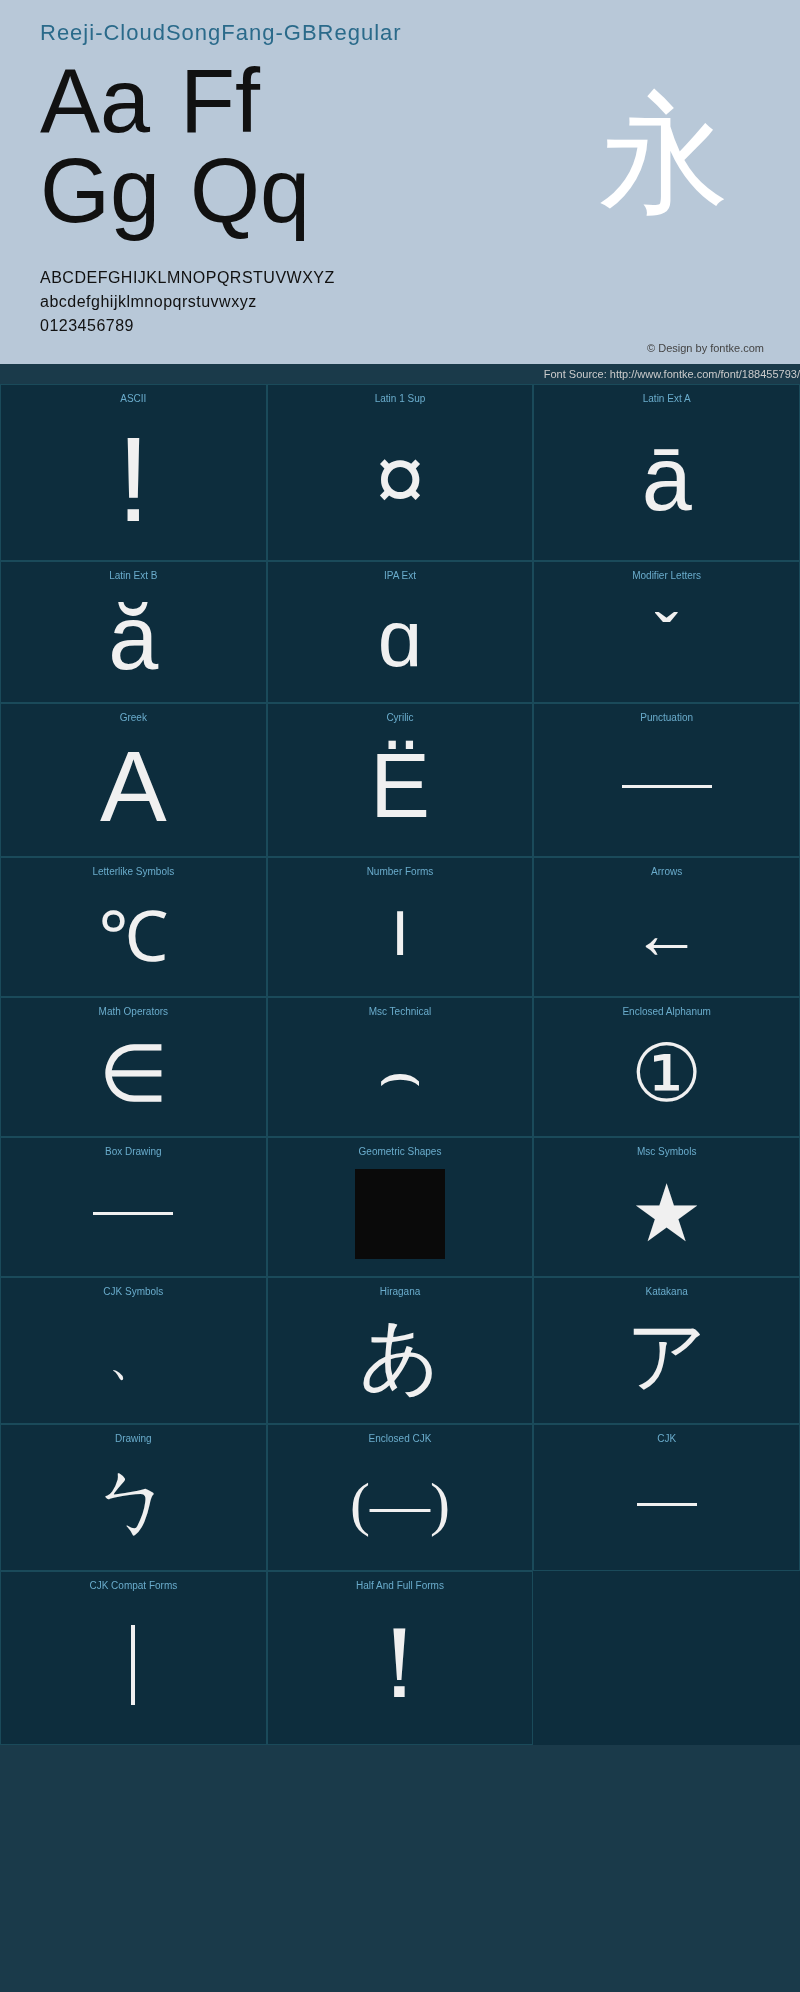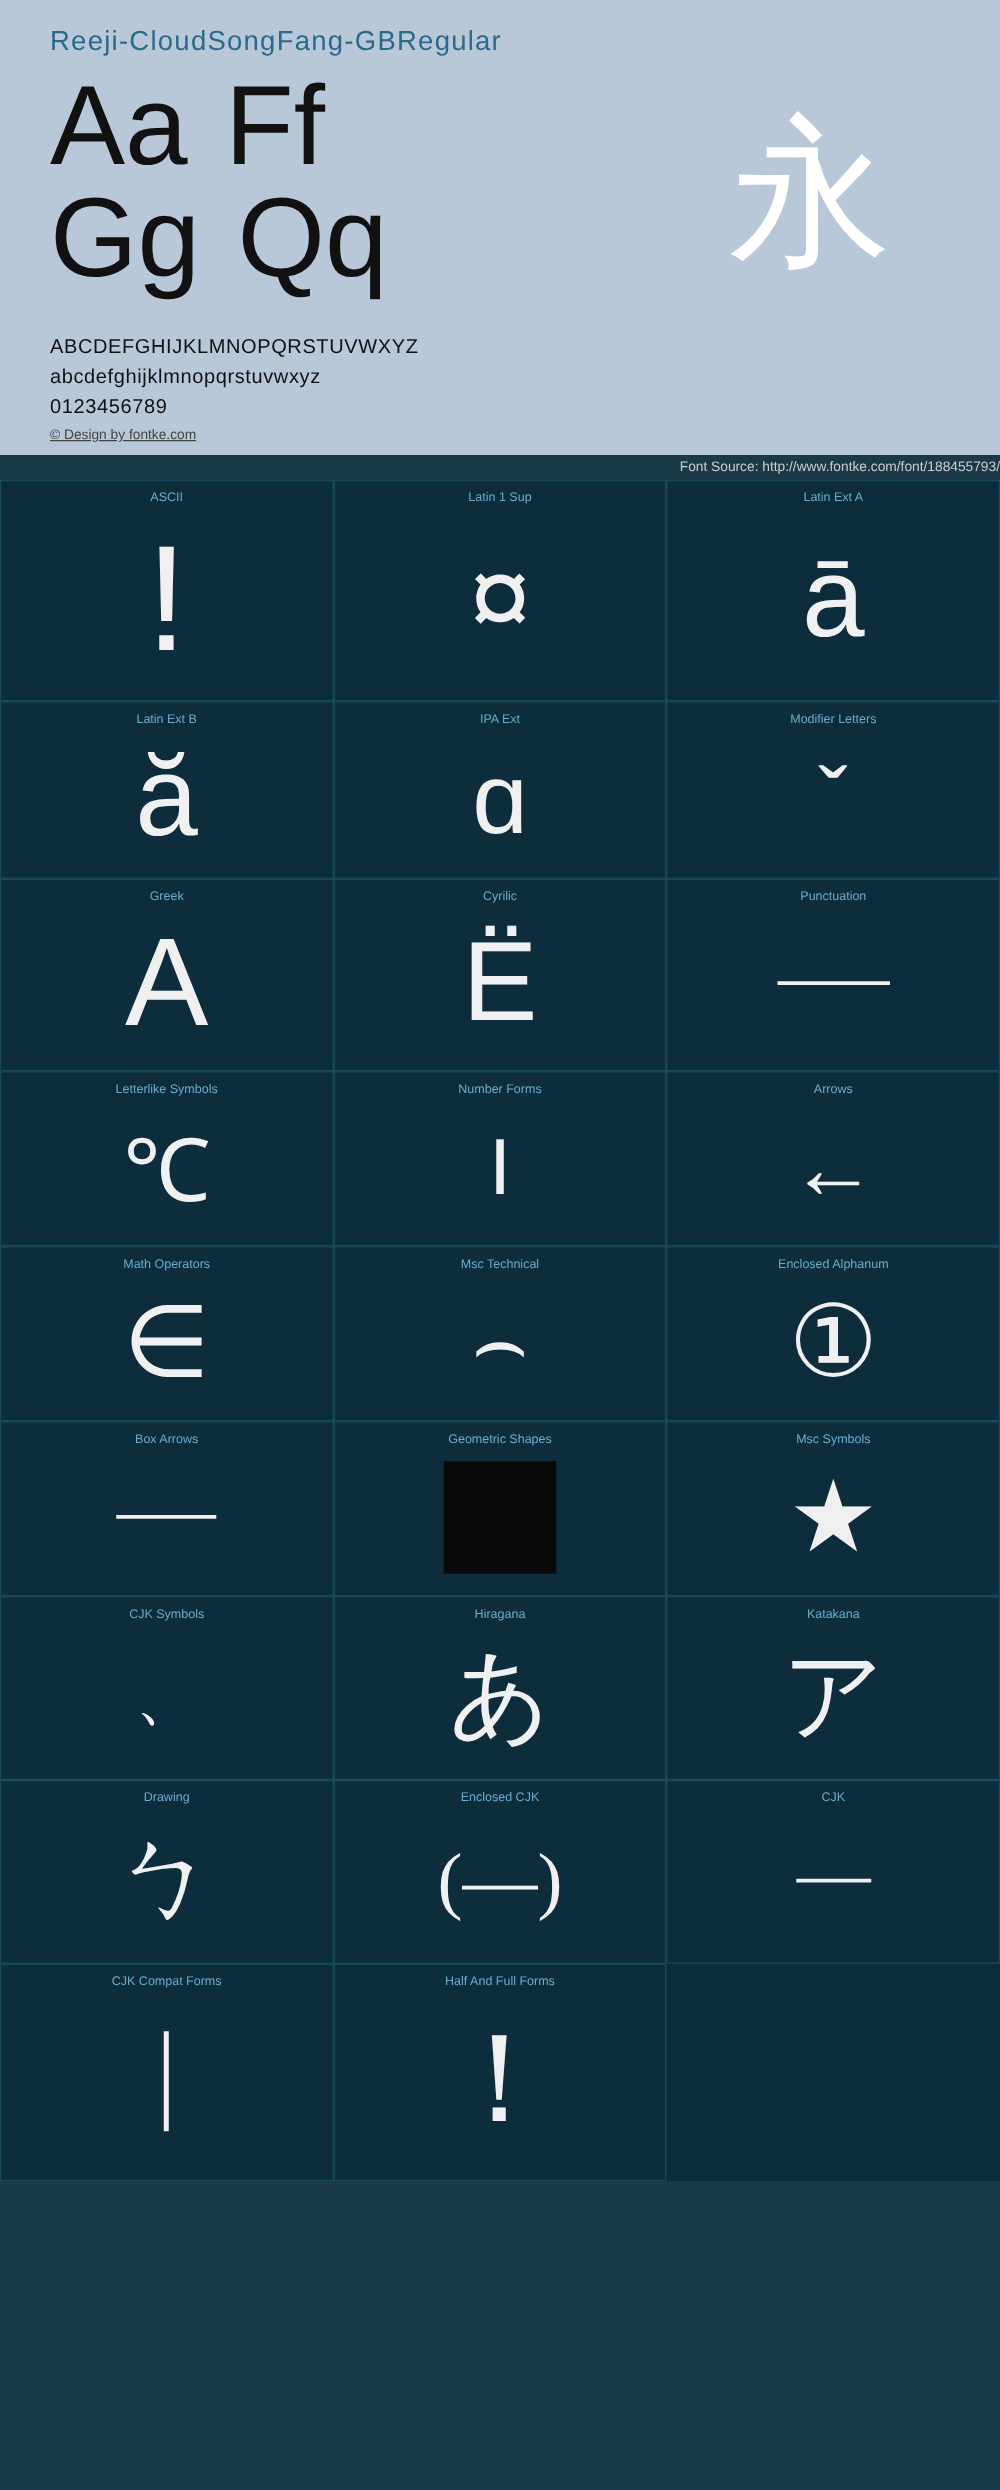--- a/index.html
+++ b/index.html
@@ -1,21 +1,21 @@
 <!DOCTYPE html>
 <html><head>
   <meta charset="utf-8">
   <style>
     * { margin: 0; padding: 0; box-sizing: border-box; }
     body { width: 800px; font-family: sans-serif; background: #1a3a4a; }
 
     
     .header-section {
       background: #b8c8d8;
-      padding: 20px 52px 10px 40px;
+      padding: 20px 36px 10px 40px;
     }
     .font-title {
       color: #2a6a8a;
       font-size: 22px;
       font-weight: 300;
       letter-spacing: 1px;
       margin-bottom: 10px;
       font-family: sans-serif;
     }
     .font-preview-area {
@@ -51,24 +51,24 @@
     .alphabet-rows {
       margin-top: 10px;
       font-size: 16px;
       color: #111;
       line-height: 1.5;
       letter-spacing: 0.5px;
       font-family: sans-serif;
       font-weight: 300;
     }
     .copyright-row {
+      text-align: right;
       font-size: 11px;
       color: #444;
       margin-top: 4px;
-      text-decoration: underline;
     }
     .source-bar {
       background: #1a3a4a;
       color: #ccc;
       text-align: right;
       font-size: 11px;
       padding: 4px 0;
     }
 
     
@@ -352,21 +352,21 @@
         <span class="misc-tech-glyph">⌢</span>
       </div>
     </div>
     <div class="grid-cell">
       <div class="cell-label">Enclosed Alphanum</div>
       <div class="cell-glyph">
         <span class="enclosed-1">①</span>
       </div>
     </div>
     <div class="grid-cell">
-      <div class="cell-label">Box Arrows</div>
+      <div class="cell-label">Box Drawing</div>
       <div class="cell-glyph">
         <div class="dash-line"></div>
       </div>
     </div>
     <div class="grid-cell">
       <div class="cell-label">Geometric Shapes</div>
       <div class="cell-glyph">
         <div class="black-square"></div>
       </div>
     </div>

